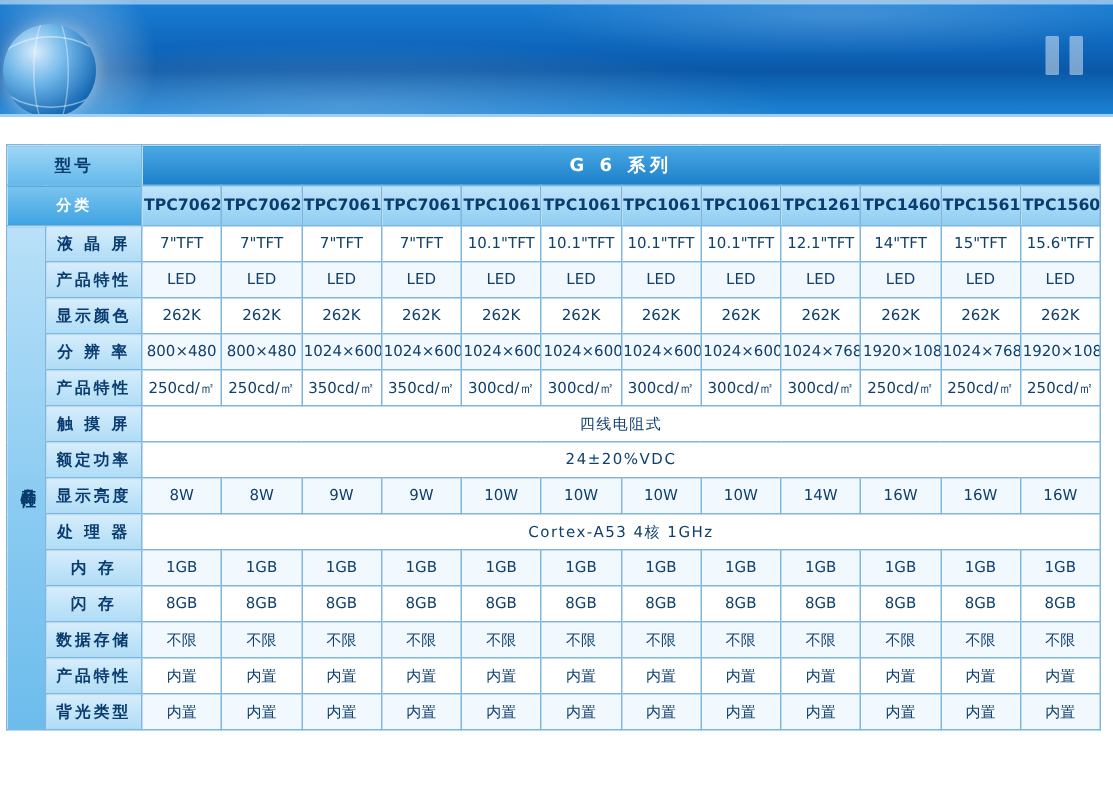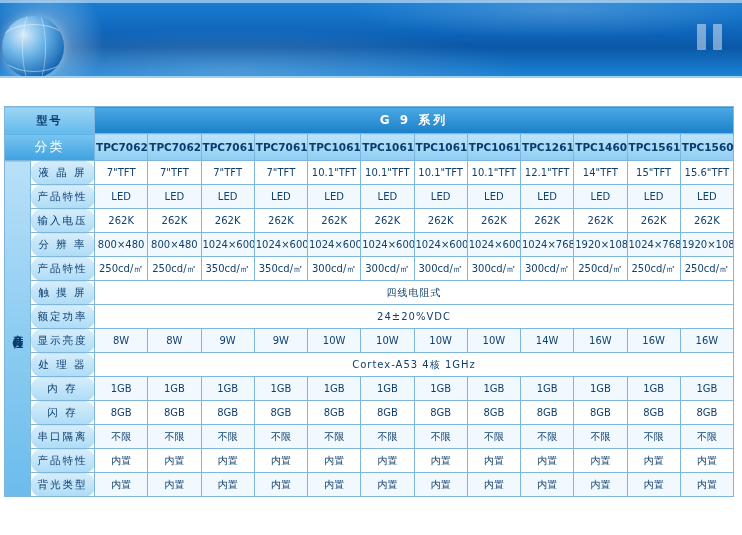--- a/index.html
+++ b/index.html
@@ -53,21 +53,21 @@
   }
   .banner .botline{
     position:absolute;left:0;bottom:0;width:742px;height:2px;background:#9fd0f2;
   }
 
   
   .sheet{padding:10px 0 0 0;}
   table{
     border-collapse:collapse;
     width:730px;
-    margin:18px 4px;
+    margin:8px 4px;
     table-layout:fixed;
   }
   th,td{
     border:1px solid #7fb6de;
     text-align:center;
     vertical-align:middle;
     font-size:10px;
     height:23px;
     padding:0 1px;
     color:#10406e;
@@ -84,37 +84,37 @@
     font-weight:bold;
     color:#0a3c70;
     letter-spacing:1px;
     writing-mode:vertical-rl;
     text-orientation:upright;
     width:26px;
     font-size:10px;
   }
   .hdr-cat{
     background:linear-gradient(180deg,#79c4ee 0%,#3ea2e2 100%);
-    font-weight:normal;color:#ffffff;font-size:13px;letter-spacing:2px;
+    font-weight:bold;color:#ffffff;font-size:10px;letter-spacing:2px;
   }
   .hdr-type{
     background:linear-gradient(180deg,#9ed6f5 0%,#63b9ec 100%);
     font-weight:bold;color:#0a3c70;font-size:11px;letter-spacing:2px;
   }
   .hdr-series{
     background:linear-gradient(180deg,#4aa9e4 0%,#1c7fc9 100%);
     color:#ffffff;font-weight:bold;font-size:12px;letter-spacing:3px;height:26px;
   }
   .hdr-model{
     background:linear-gradient(180deg,#bfe4fa 0%,#8ecdf2 100%);
     font-weight:bold;color:#0a3c70;font-size:10.5px;height:26px;
   }
   .row-label{
     background:linear-gradient(180deg,#d6edfb 0%,#aedcf6 100%);
-    font-weight:normal;color:#0a3c70;letter-spacing:2px;font-size:10.5px;border-radius:11px;
+    font-weight:bold;color:#0a3c70;letter-spacing:2px;font-size:10.5px;
   }
   td.val{background:#ffffff;}
   tr.alt td.val{background:#f2f9fe;}
   td.span{background:#ffffff;letter-spacing:1px;}
 </style>
 </head>
 <body>
 
 <div class="banner">
   <div class="wave"></div>
@@ -140,21 +140,21 @@
         <col>
         <col>
         <col>
         <col>
         <col>
         <col>
     </colgroup>
     <tbody id="table-body">
         <tr>
           <th class="hdr-type" colspan="2">型号</th>
-          <th class="hdr-series" colspan="12">G 9 系列</th>
+          <th class="hdr-series" colspan="12">G 6 系列</th>
         </tr>
         <tr>
           <th class="hdr-cat" colspan="2">分类</th>
           <th class="hdr-model">TPC7062Gt.</th>
           <th class="hdr-model">TPC7062Gi.</th>
           <th class="hdr-model">TPC7061Gt.</th>
           <th class="hdr-model">TPC7061Gi.</th>
           <th class="hdr-model">TPC1061Gt.</th>
           <th class="hdr-model">TPC1061Gtp.</th>
           <th class="hdr-model">TPC1061Gi</th>
@@ -189,21 +189,21 @@
           <td class="val">LED</td>
           <td class="val">LED</td>
           <td class="val">LED</td>
           <td class="val">LED</td>
           <td class="val">LED</td>
           <td class="val">LED</td>
           <td class="val">LED</td>
           <td class="val">LED</td>
         </tr>
         <tr class="">
-          <td class="row-label">输入电压</td>
+          <td class="row-label">显示颜色</td>
           <td class="val">262K</td>
           <td class="val">262K</td>
           <td class="val">262K</td>
           <td class="val">262K</td>
           <td class="val">262K</td>
           <td class="val">262K</td>
           <td class="val">262K</td>
           <td class="val">262K</td>
           <td class="val">262K</td>
           <td class="val">262K</td>
@@ -291,21 +291,21 @@
           <td class="val">8GB</td>
           <td class="val">8GB</td>
           <td class="val">8GB</td>
           <td class="val">8GB</td>
           <td class="val">8GB</td>
           <td class="val">8GB</td>
           <td class="val">8GB</td>
           <td class="val">8GB</td>
         </tr>
         <tr class="alt">
-          <td class="row-label">串口隔离</td>
+          <td class="row-label">数据存储</td>
           <td class="val">不限</td>
           <td class="val">不限</td>
           <td class="val">不限</td>
           <td class="val">不限</td>
           <td class="val">不限</td>
           <td class="val">不限</td>
           <td class="val">不限</td>
           <td class="val">不限</td>
           <td class="val">不限</td>
           <td class="val">不限</td>

